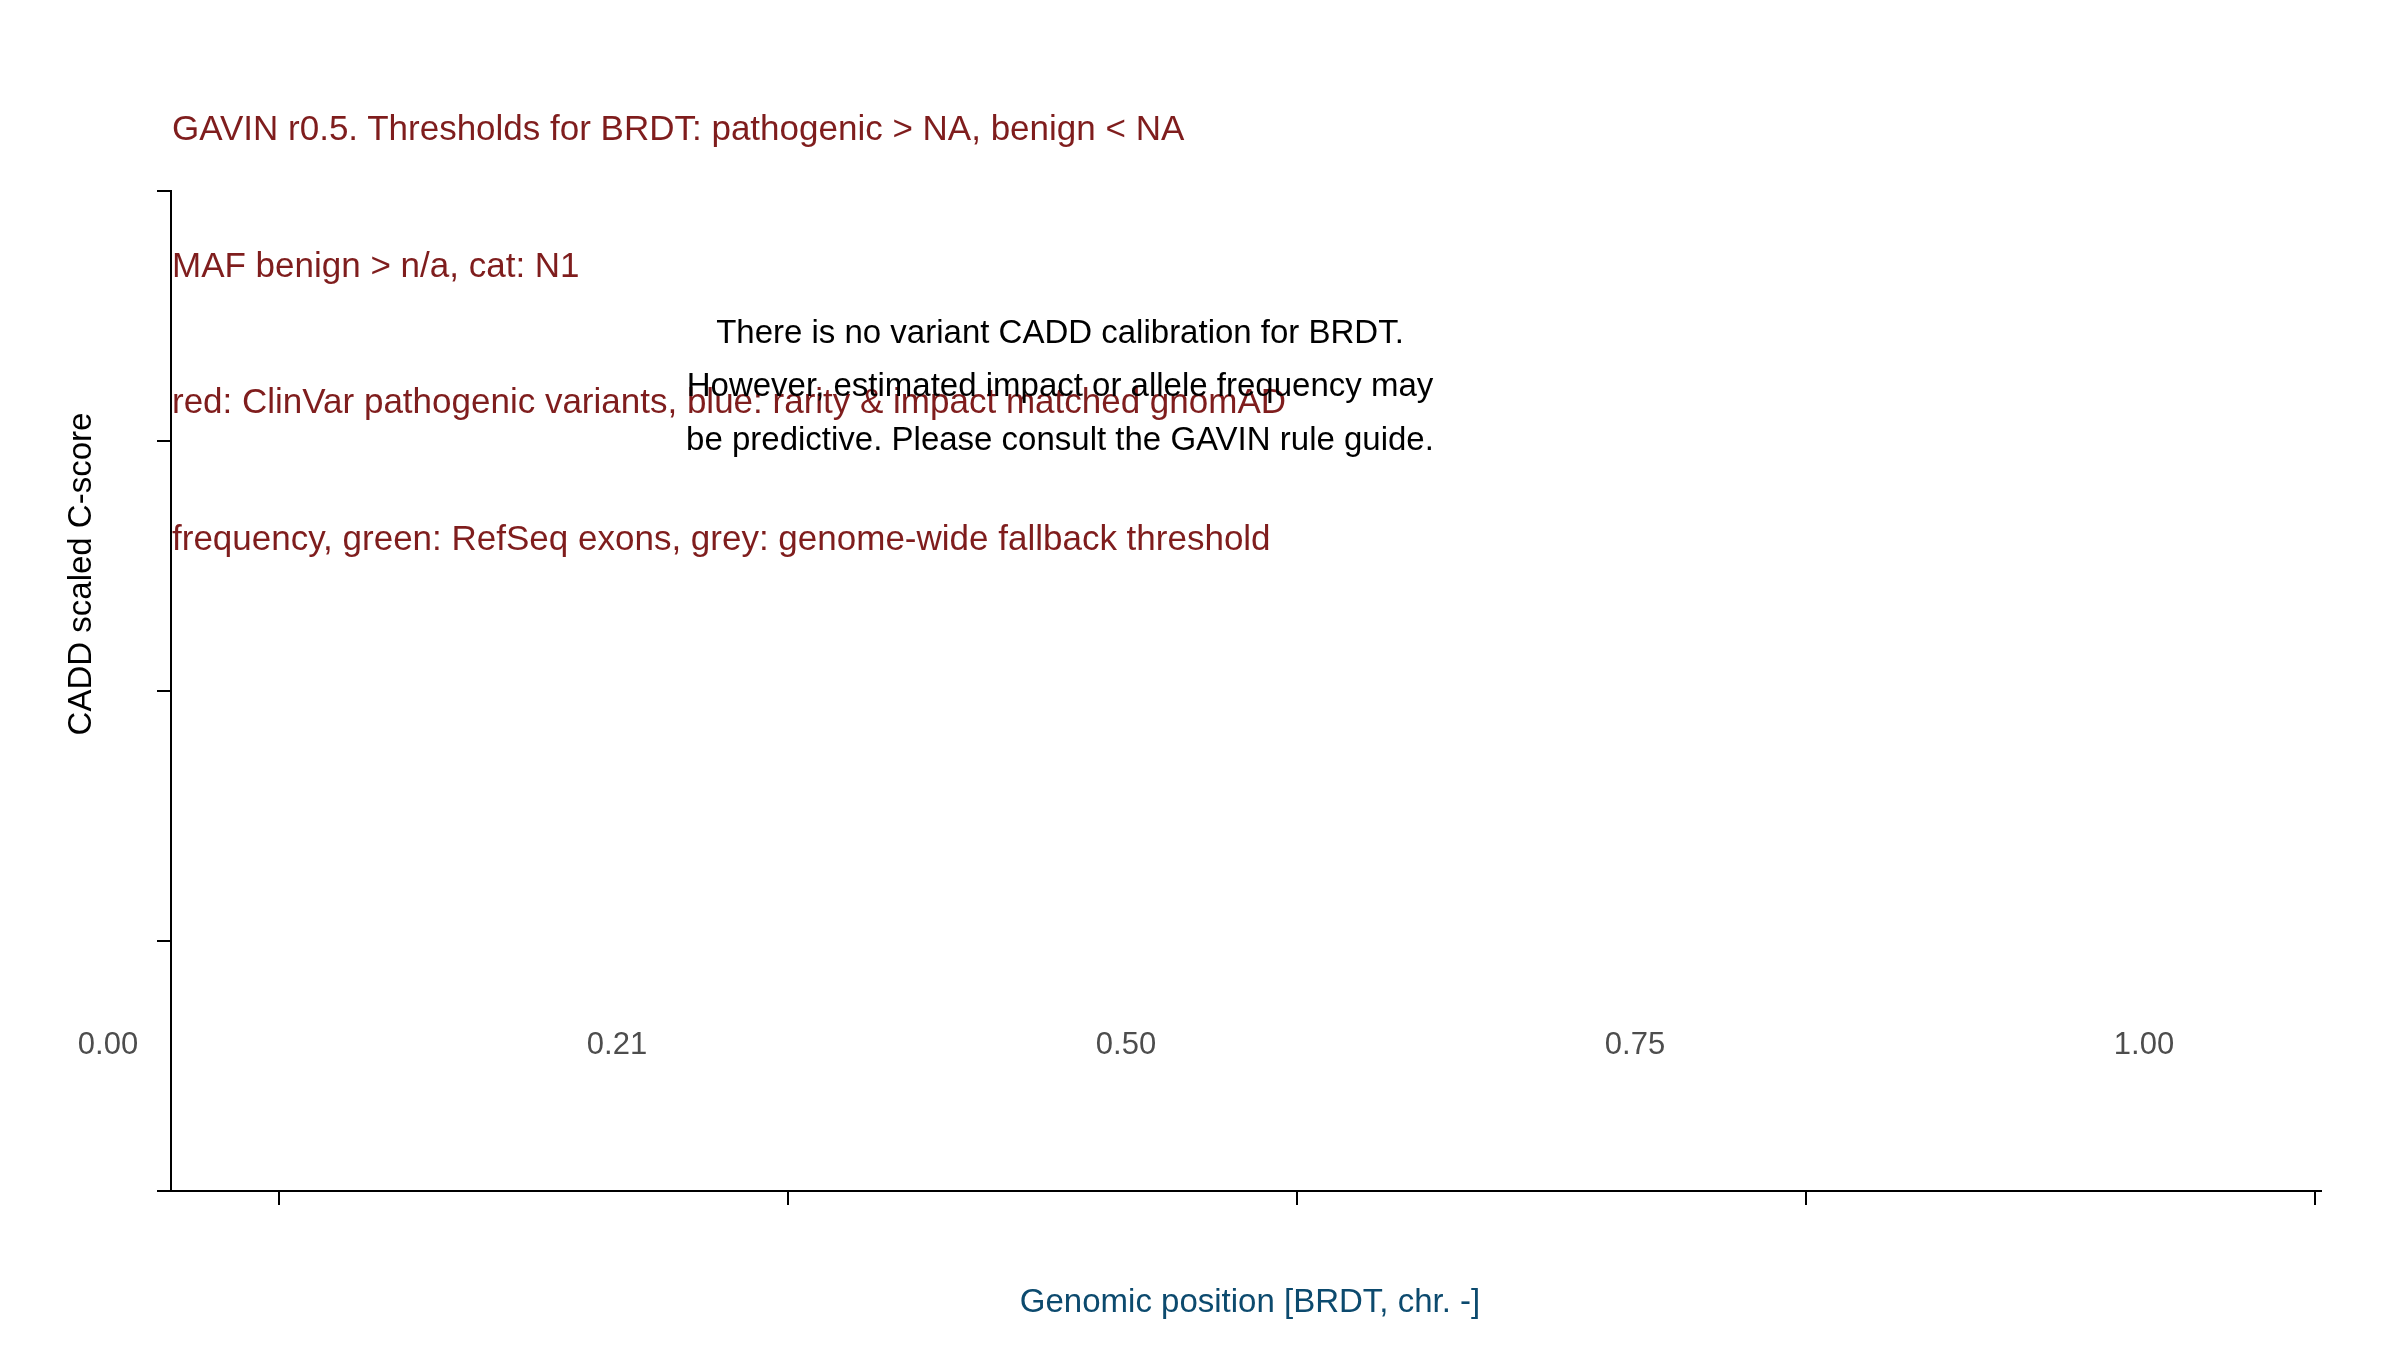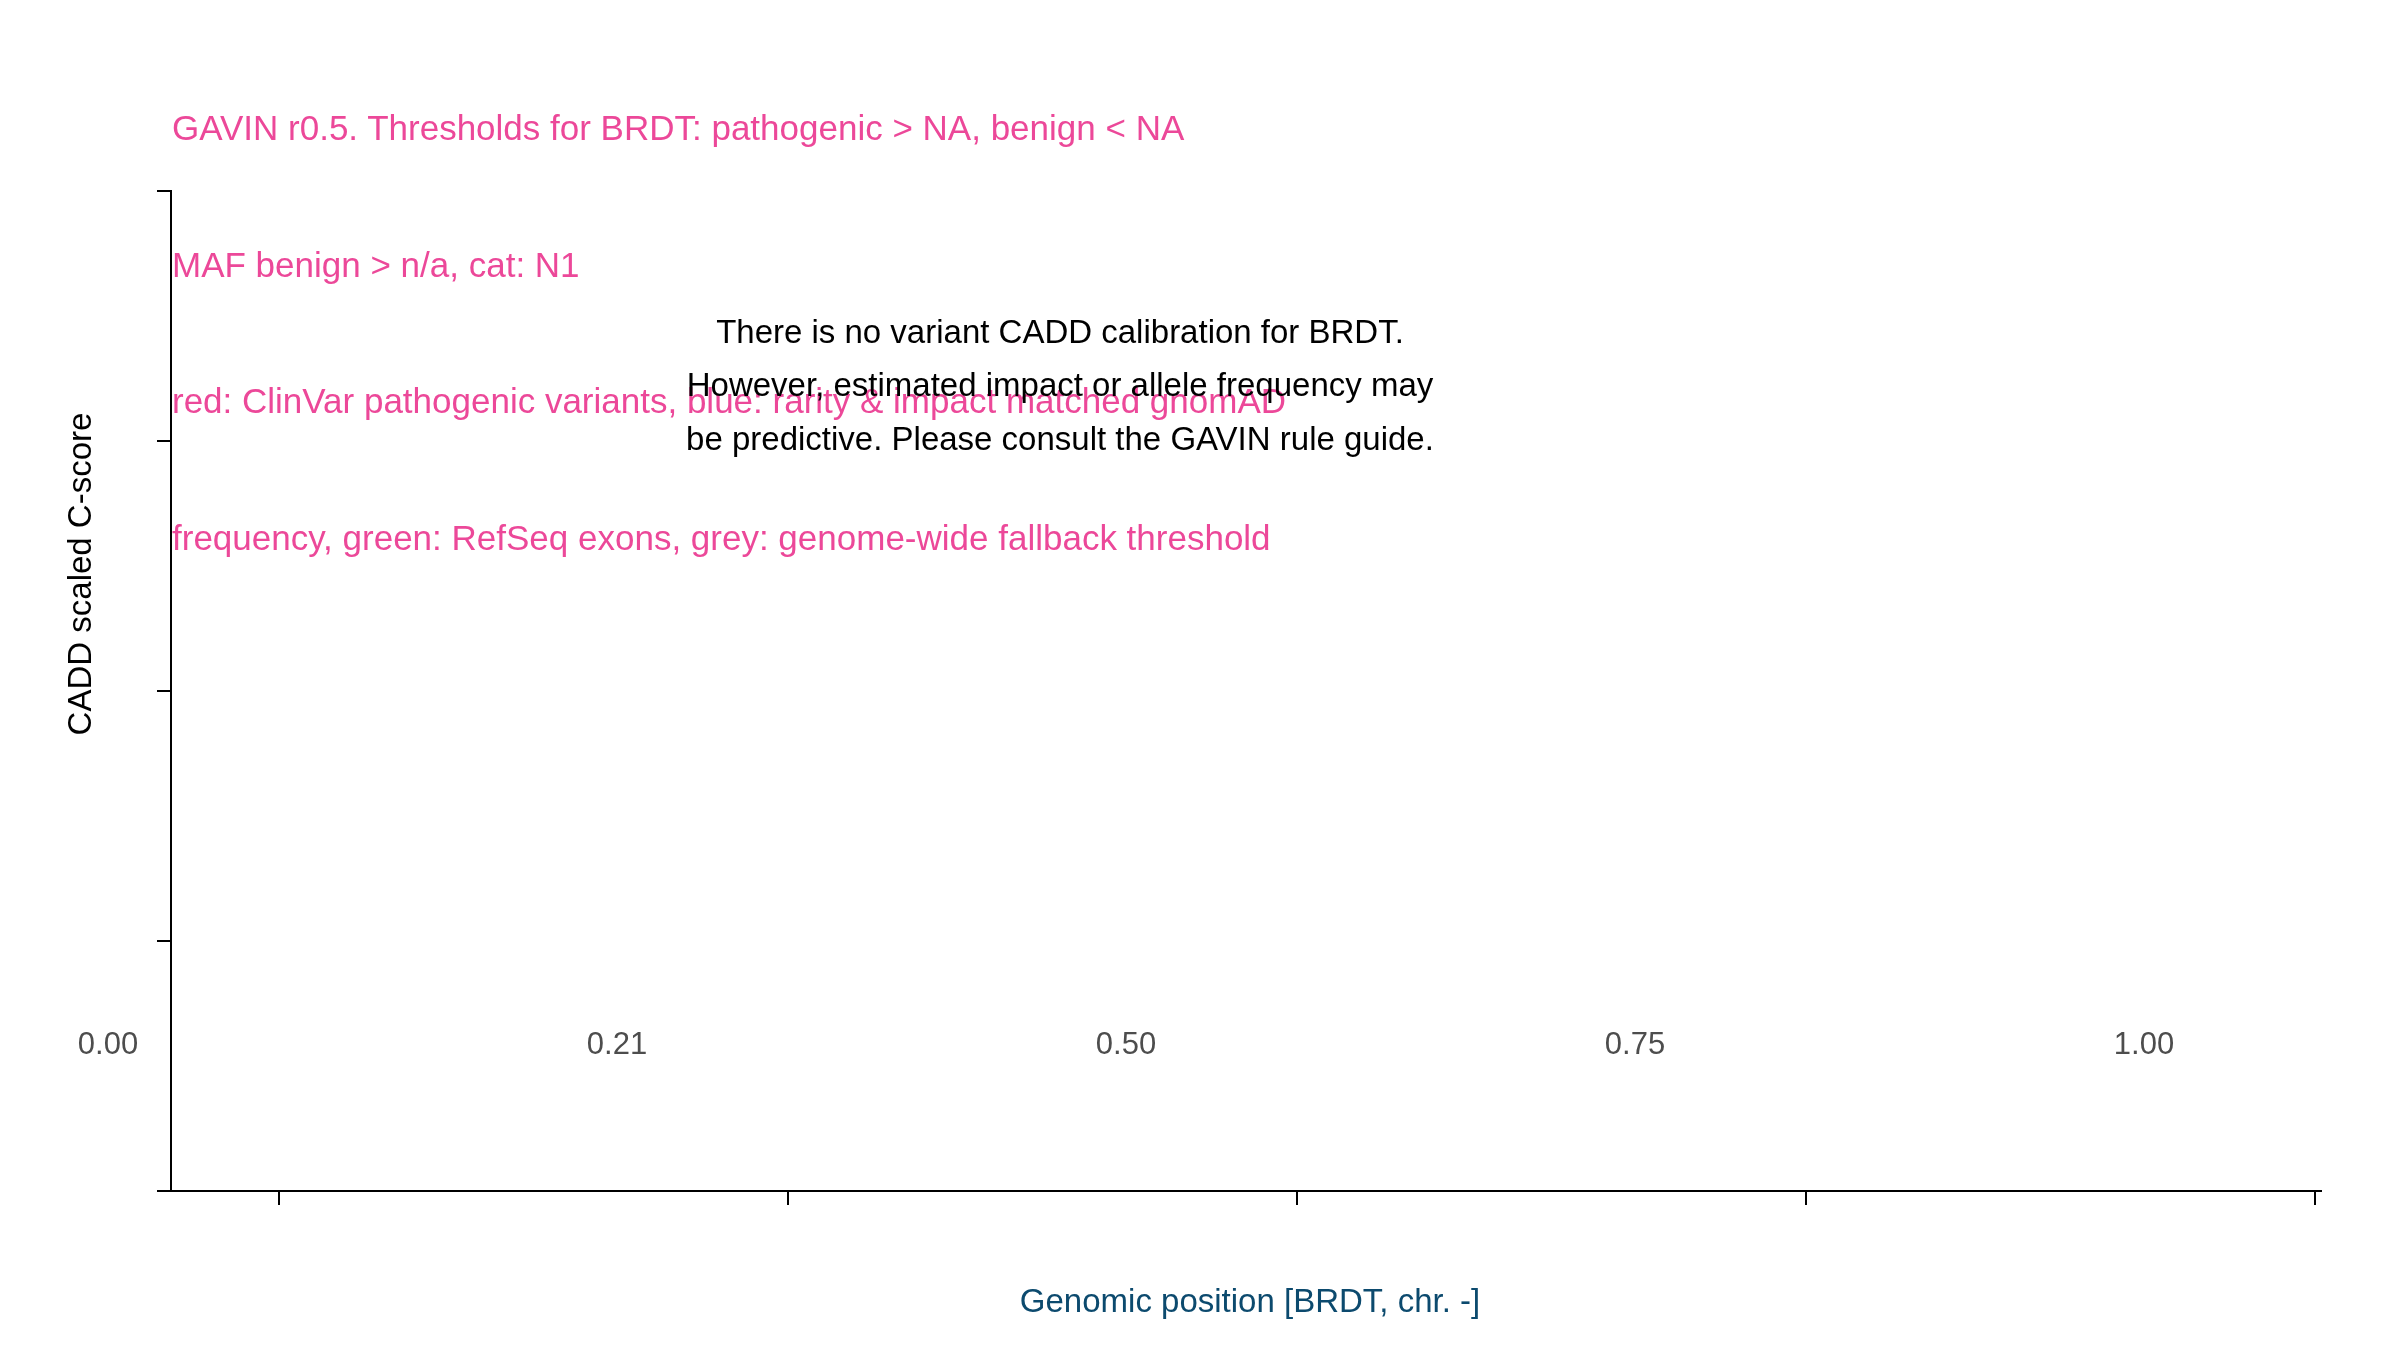--- a/index.html
+++ b/index.html
@@ -23,21 +23,21 @@
   }
 
   
   .title-block {
     position: absolute;
     left: 172px;
     top: 14px;
     width: 2000px;
     font-size: 35px;
     line-height: 1.30;
-    color: #ec4899;
+    color: #7f1d1d;
     white-space: pre-wrap;
   }
   .title-line {
     display: block;
   }
 
   
   .y-axis-title {
     position: absolute;
     left: -230px;

